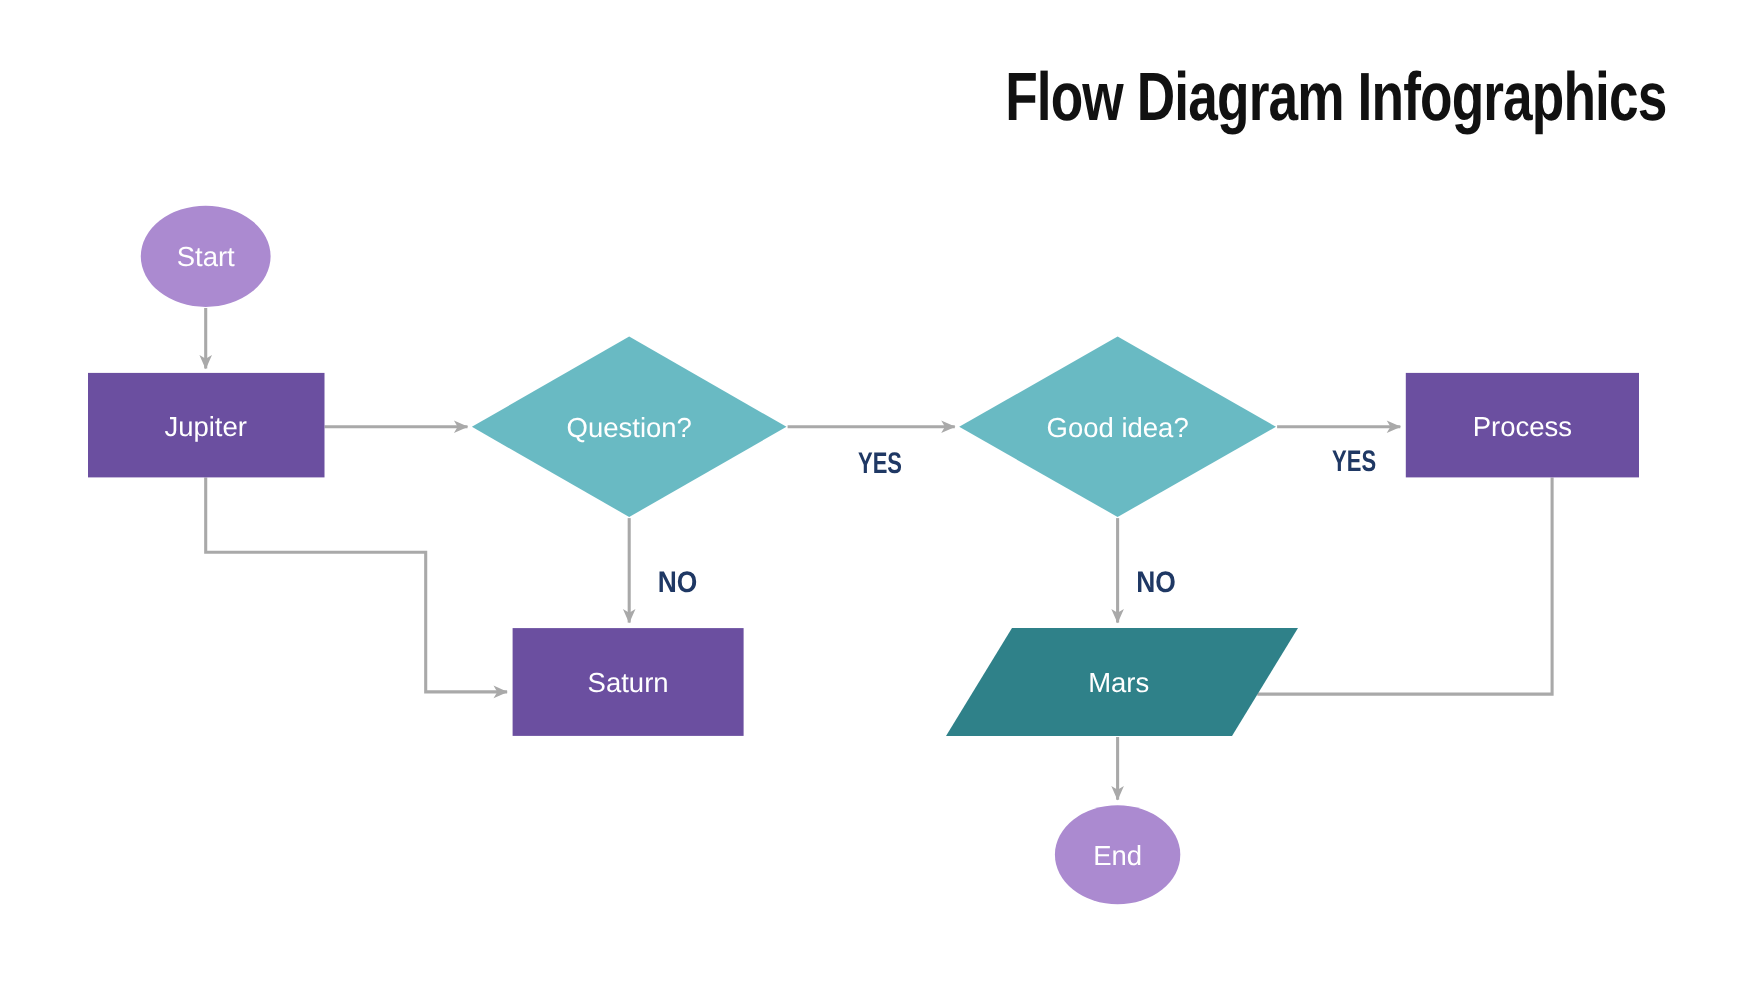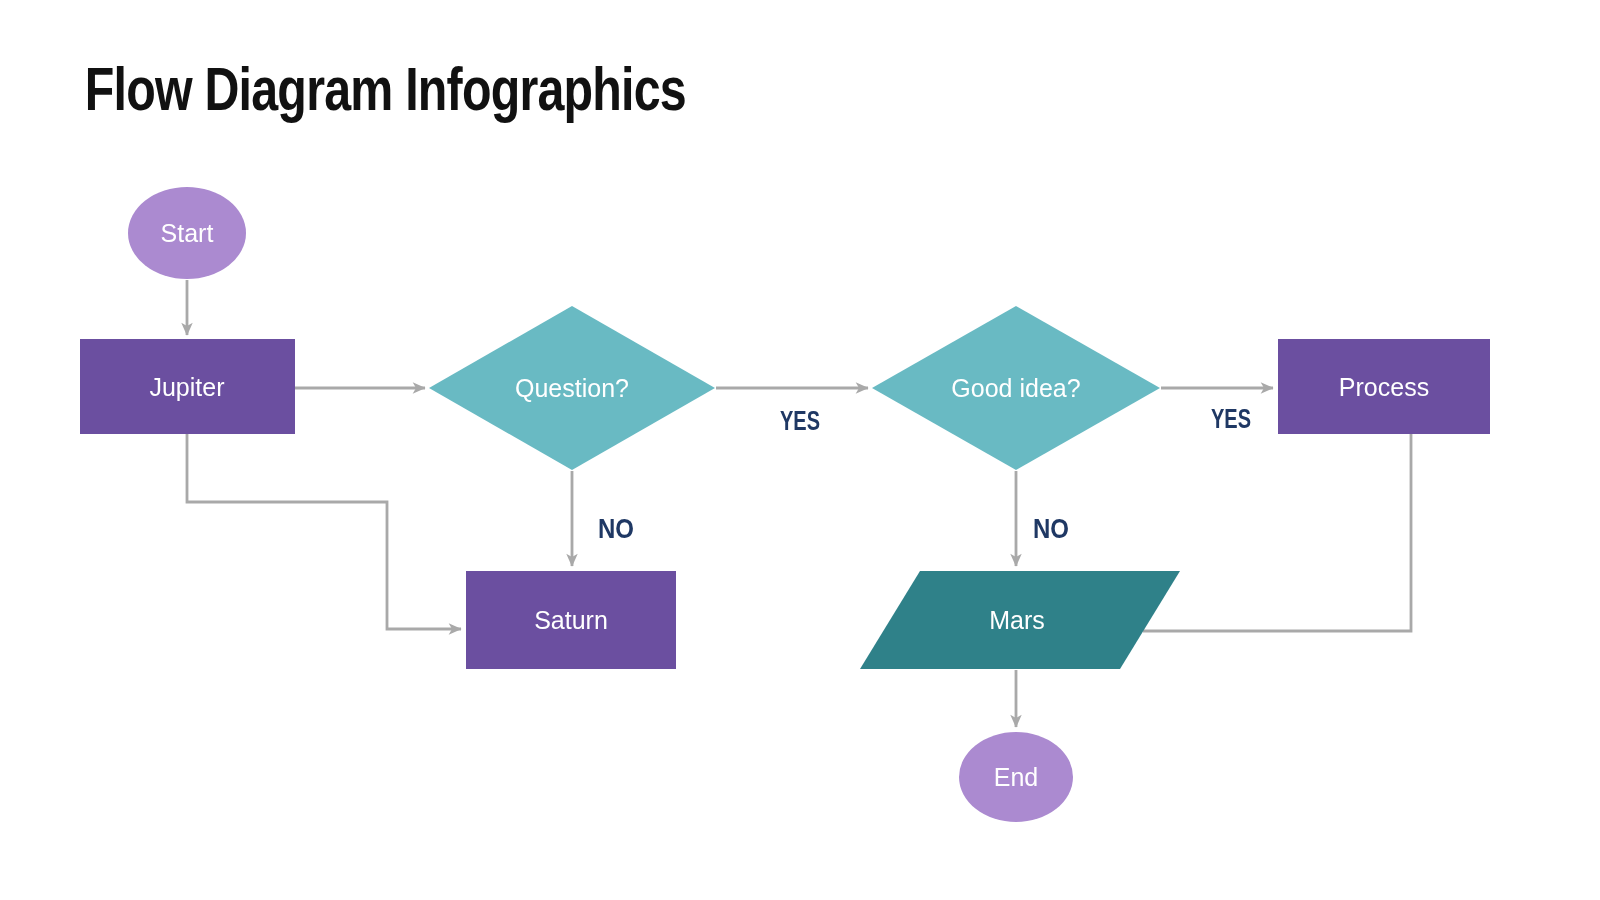--- a/index.html
+++ b/index.html
@@ -4,21 +4,21 @@
 <style>
   html, body { margin: 0; padding: 0; }
   body {
     width: 1600px; height: 900px;
     background: #ffffff;
     font-family: "Liberation Sans", sans-serif;
     position: relative; overflow: hidden;
   }
   .title {
     position: absolute; top: 56px; left: 0; width: 1600px;
-    margin: 0; text-align: left;
+    margin: 0; text-align: right;
     font-size: 62px; font-weight: 700; color: #111111;
     line-height: 1.05;
   }
   .title-inner { display: inline-block; transform: scaleX(0.78); letter-spacing: -1px; white-space: nowrap; }
   svg.diagram { position: absolute; top: 0; left: 0; }
   .connector { stroke: #a9a9a9; stroke-width: 2.8; fill: none; }
   .arrowhead { fill: #a9a9a9; }
   .node-label { fill: #ffffff; font-size: 25px; font-weight: 400; }
   .branch-label { fill: #1f3864; font-size: 27px; font-weight: 700; }
   text { font-family: "Liberation Sans", sans-serif; }

